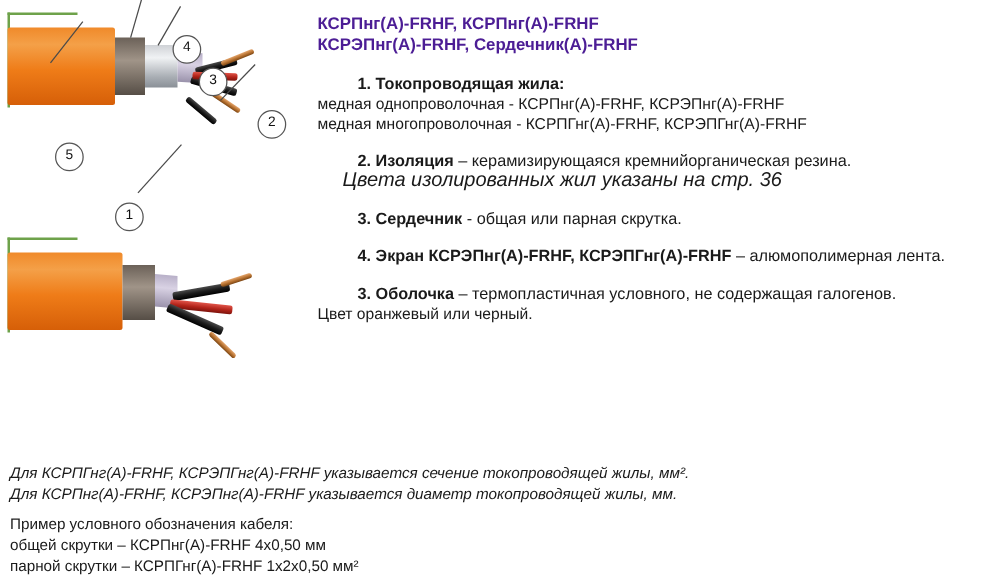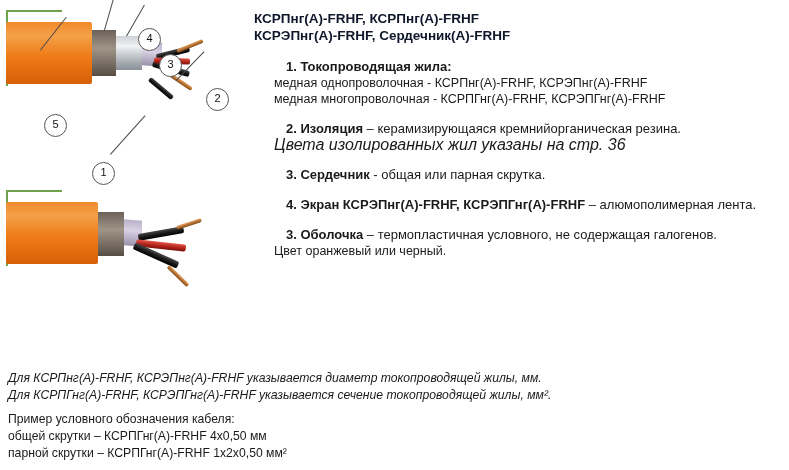--- a/index.html
+++ b/index.html
@@ -101,38 +101,37 @@
   }
 
   
   .text-col {
     position: absolute;
     left: 254px;
     top: 10px;
     width: 530px;
   }
   .title {
-    color: #0f172a;
+    color: #4c1d95;
     font-weight: bold;
     font-size: 13.5px;
     line-height: 17px;
   }
   .title-line { white-space: nowrap; }
 
   .items {
     margin-top: 14px;
   }
   .item {
     margin-bottom: 13px;
     font-size: 13px;
     line-height: 17px;
   }
   .item .head { font-weight: bold; margin-left: 32px; }
   .item .sub {
-    margin-left: 20px;
     font-size: 12.5px;
     line-height: 16px;
   }
   .item .ital {
     margin-left: 20px;
     font-style: italic;
     font-size: 16px;
     line-height: 16px;
   }
 
@@ -235,21 +234,21 @@
 
       <div class="item">
         <div><span class="head">3. Оболочка</span><span> – термопластичная условного, не содержащая галогенов.</span></div>
         <div class="sub">Цвет оранжевый или черный.</div>
       </div>
 
     </div>
   </div>
 
   <div class="footer">
+    <div class="ital footer-row">Для КСРПГнг(А)-FRHF, КСРЭПГнг(А)-FRHF указывается сечение токопроводящей жилы, мм².</div>
     <div class="ital footer-row">Для КСРПнг(А)-FRHF, КСРЭПнг(А)-FRHF указывается диаметр токопроводящей жилы, мм.</div>
-    <div class="ital footer-row">Для КСРПГнг(А)-FRHF, КСРЭПГнг(А)-FRHF указывается сечение токопроводящей жилы, мм².</div>
     <div class="spacer"></div>
     <div class="bold footer-row">Пример условного обозначения кабеля:</div>
-    <div class="footer-row"><span>общей скрутки – </span><span class="bold">КСРПГнг(А)-FRHF 4х0,50 мм</span></div>
+    <div class="footer-row"><span>общей скрутки – </span><span class="bold">КСРПнг(А)-FRHF 4х0,50 мм</span></div>
     <div class="footer-row"><span>парной скрутки – </span><span class="bold">КСРПГнг(А)-FRHF 1х2х0,50 мм²</span></div>
   </div>
 
 </div>
 
 </body></html>

